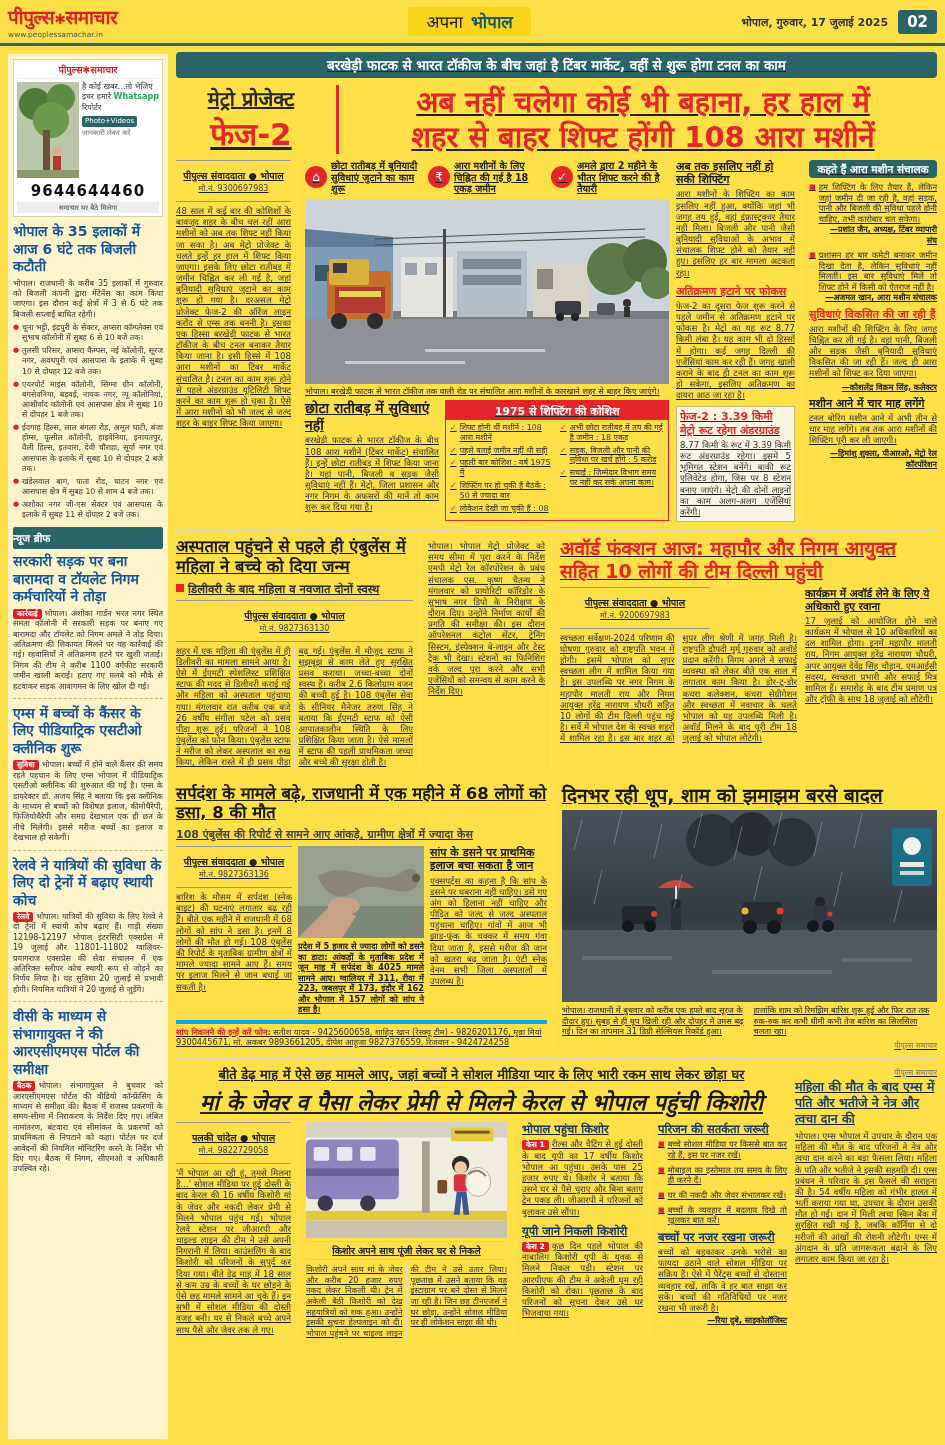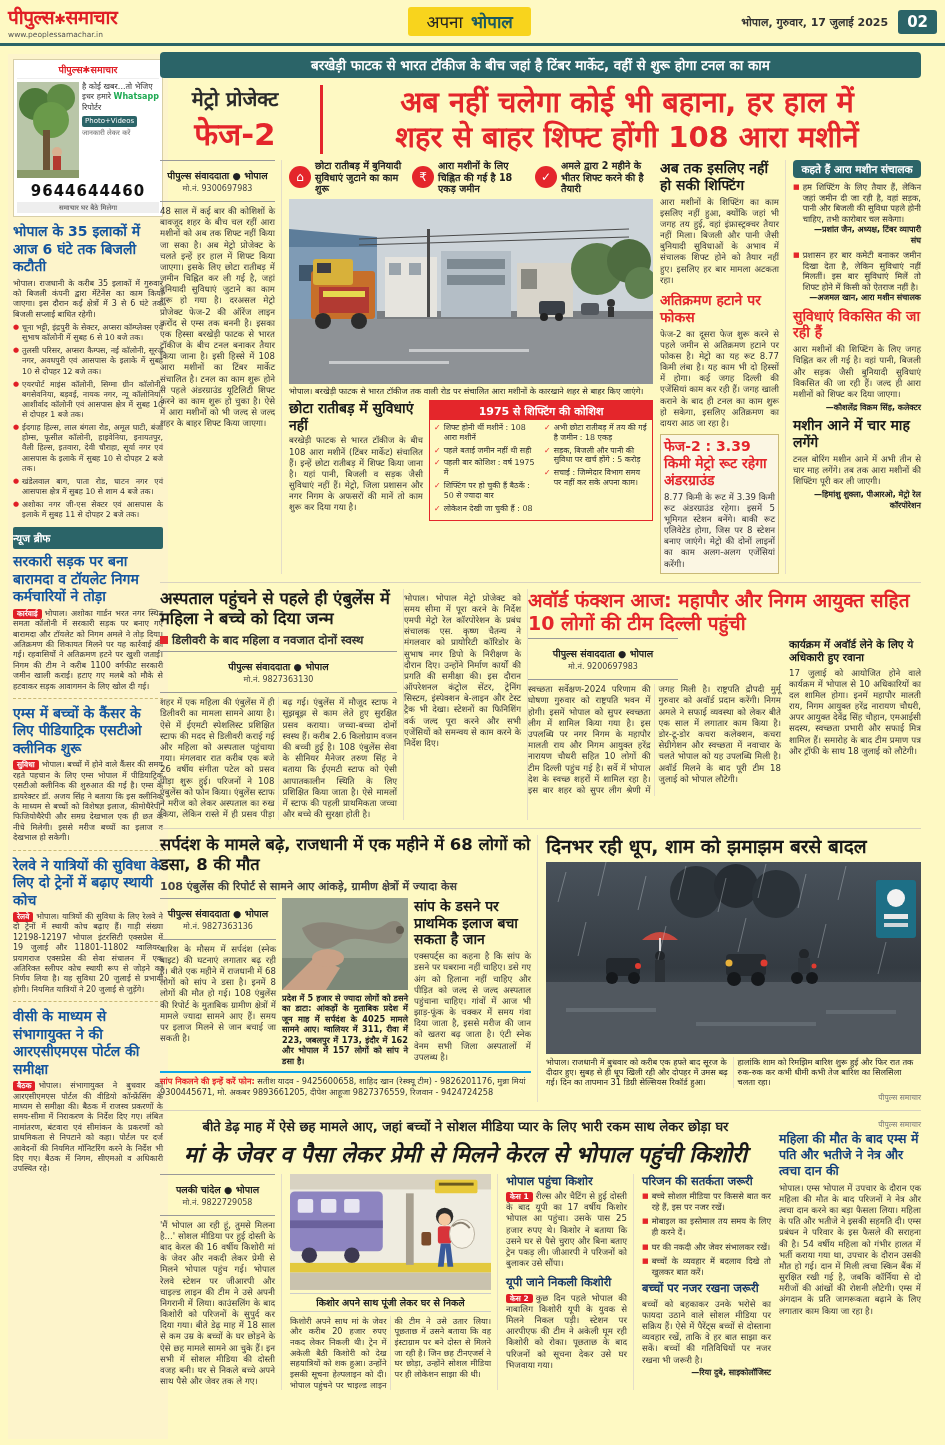--- a/index.html
+++ b/index.html
@@ -1,18 +1,18 @@
 <!DOCTYPE html>
 <html lang="hi"><head>
 <meta charset="utf-8">
 <style>
   * { margin:0; padding:0; box-sizing:border-box; }
   html,body { background:#e8e4da; }
   body { font-family:"DejaVu Sans", sans-serif; }
-  .page { position:relative; width:945px; height:1445px; background:#fef9c3; margin:0 auto; overflow:hidden; color:#222; }
+  .page { position:relative; width:945px; height:1445px; background:#fde047; margin:0 auto; overflow:hidden; color:#222; }
 
   
   .masthead { position:absolute; top:0; left:0; width:945px; height:46px; border-bottom:3px solid #2b6468; display:flex; align-items:center; padding:0 8px; }
   .logo-block { width:190px; }
   .logo-line { font-size:19px; font-weight:bold; color:#e01f26; letter-spacing:-0.5px; }
   .logo-line .star { color:#e01f26; font-size:14px; }
   .website { font-size:7.5px; color:#555; }
   .mast-center { flex:1; display:flex; justify-content:center; }
   .edition-badge { background:#f8d41d; padding:3px 18px; border-radius:3px; font-size:17px; font-weight:bold; }
   .edition-badge .w1 { color:#222; font-weight:normal; }
@@ -35,21 +35,21 @@
   .promo-footer { background:#eee; font-size:7px; color:#444; text-align:center; padding:1px 0; }
   .sb-head { font-size:14px; font-weight:bold; color:#14559e; line-height:1.25; margin:4px 0 3px; }
   .sb-body { font-size:8px; line-height:1.3; color:#333; text-align:justify; }
   .sb-li { display:flex; gap:3px; font-size:7.8px; line-height:1.3; color:#333; margin-top:3px; text-align:justify; }
   .sb-li .dot { color:#e01f26; font-size:7px; flex:none; }
   .brief-band { background:#2b6468; color:#fff; font-size:10.5px; font-weight:bold; text-align:left; padding:4px 0; border-radius:2px; margin:7px 0 3px; }
   .sb-tag { display:inline-block; background:#e01f26; color:#fff; font-size:7.5px; font-weight:bold; padding:0 4px; border-radius:2px; margin-right:3px; }
   .sb-sep { border-top:1px dashed #c9b977; margin:6px 0; }
 
   
-  .main { position:absolute; left:160px; top:52px; width:761px; }
+  .main { position:absolute; left:176px; top:52px; width:761px;text-decoration:underline; }
   .top-strip { background:#2b6468; color:#fff; font-size:13.5px; font-weight:bold; text-align:center; padding:4px 0; border-radius:4px; }
   .lead-head { display:flex; align-items:center; gap:10px; margin:7px 0 6px; }
   .kicker { width:150px; flex:none; text-align:center; }
   .kicker .k1 { font-size:20px; font-weight:bold; color:#2a2a2a; }
   .kicker .k2 { font-size:31px; font-weight:bold; color:#e4262b; }
   .red-divider { width:3px; align-self:stretch; background:#e4262b; flex:none; }
   .main-headline { flex:1; color:#e4262b; font-weight:bold; font-size:29px; line-height:1.18; text-align:center; }
 
   .lead-grid { display:grid; grid-template-columns:122px 364px 126px 1fr; gap:7px; margin-top:4px; }
   .byl { border-top:1px solid #999; border-bottom:1px solid #999; text-align:center; padding:8px 0; margin-bottom:4px; }
@@ -66,48 +66,48 @@
   .cap { font-size:8.2px; color:#222; line-height:1.25; margin:2px 0 4px; }
   .lead-bottom { display:flex; gap:6px; }
   .sub1 { width:134px; flex:none; }
   .sub1 h4 { font-size:14px; color:#1a1a1a; line-height:1.2; margin-bottom:2px; }
   .shift-box { flex:1; border:1px solid #e4262b; }
   .shift-title { background:#e4262b; color:#fff; font-size:11px; font-weight:bold; text-align:center; padding:2px 0; }
   .shift-cols { display:flex; gap:6px; padding:3px 4px; }
   .shift-col { flex:1; }
   .chk { display:flex; gap:3px; font-size:7.9px; line-height:1.25; color:#333; margin-bottom:3px; }
   .chk .tick { color:#e4262b; font-weight:bold; flex:none; }
-  .col-h { font-size:14px; font-weight:bold; color:#1a1a1a; line-height:1.2; margin-bottom:3px; }
+  .col-h { font-size:11px; font-weight:bold; color:#1a1a1a; line-height:1.2; margin-bottom:3px; }
   .col-h.red { color:#e4262b; }
   .phase-box { border:1px solid #c9b977; background:#fbf6e3; padding:3px; margin-top:5px; }
   .quote-name { font-size:8px; font-weight:bold; color:#222; text-align:right; display:block; margin-top:1px; }
   .side-band { background:#2b6468; color:#fff; font-size:10.5px; font-weight:bold; text-align:center; padding:2px 0; border-radius:4px; margin-bottom:4px; }
   .sq-li { display:flex; gap:3px; font-size:8.3px; line-height:1.28; color:#333; text-align:justify; margin-bottom:4px; }
   .sq-li .sq { color:#e4262b; font-size:7px; flex:none; margin-top:1px; }
 
   .band { border-top:1px solid #d8d2c0; margin-top:8px; padding-top:6px; }
-  .mid-grid { display:grid; grid-template-columns:244px 124px 1fr; gap:0; }
+  .mid-grid { display:grid; grid-template-columns:244px 124px 1fr; gap:8px; }
   .art-h { font-size:16.5px; font-weight:bold; color:#1a1a1a; line-height:1.2; }
   .art-h.sm { font-size:13px; }
   .art-h.red { color:#e4262b; font-size:19px; }
   .subhead { display:flex; gap:4px; align-items:center; font-size:11.5px; font-weight:bold; color:#333; margin:4px 0; }
   .subhead .sq { width:8px; height:8px; background:#e4262b; flex:none; }
   .cols2 { column-count:2; column-gap:8px; column-rule:1px solid #e4ddc9; }
   .award-flex { display:flex; gap:8px; margin-top:4px; }
   .award-aside { width:132px; flex:none; }
   .aside-h { font-size:10.5px; font-weight:bold; color:#1a1a1a; line-height:1.25; margin-bottom:3px; }
 
   .lower-grid { display:grid; grid-template-columns:378px 1fr; gap:8px; }
   .d-sub { font-size:11px; font-weight:bold; color:#444; margin:3px 0 5px; }
   .d-flex { display:flex; gap:6px; }
   .d-c1 { width:116px; flex:none; }
   .d-c2 { width:126px; flex:none; }
   .d-c3 { flex:1; }
   .d-data { font-size:8.2px; line-height:1.28; color:#222; font-weight:bold; text-align:justify; margin-top:3px; }
-  .d-foot { font-size:8.2px; line-height:1.3; color:#333; margin-top:5px; border-top:2px solid #0ea5e9; padding-top:3px; }
+  .d-foot { font-size:8.2px; line-height:1.3; color:#333; margin-top:5px; border-top:4px solid #0ea5e9; padding-top:3px; }
   .d-foot b { color:#e4262b; }
   .credit { font-size:7.5px; color:#777; text-align:right; margin-top:2px; }
 
   .bottom-band { display:flex; gap:8px; }
   .bottom-left { flex:1; }
   .bot-kicker { font-size:13px; font-weight:bold; color:#222; text-align:center; }
   .bot-bighead { font-size:22px; font-weight:bold; font-style:italic; color:#1a1a1a; text-align:center; margin:3px 0 6px; font-family:"DejaVu Serif", serif; }
   .bottom-grid { display:grid; grid-template-columns:122px 208px 128px 1fr; gap:8px; }
   .cartoon-cap { font-size:9.5px; font-weight:bold; text-align:center; border-top:1px solid #ccc; border-bottom:1px solid #ccc; padding:2px 0; margin:3px 0 4px; }
   .case-tag { display:inline-block; background:#e01f26; color:#fff; font-size:7.5px; font-weight:bold; padding:0 4px; border-radius:2px; margin-right:3px; }

